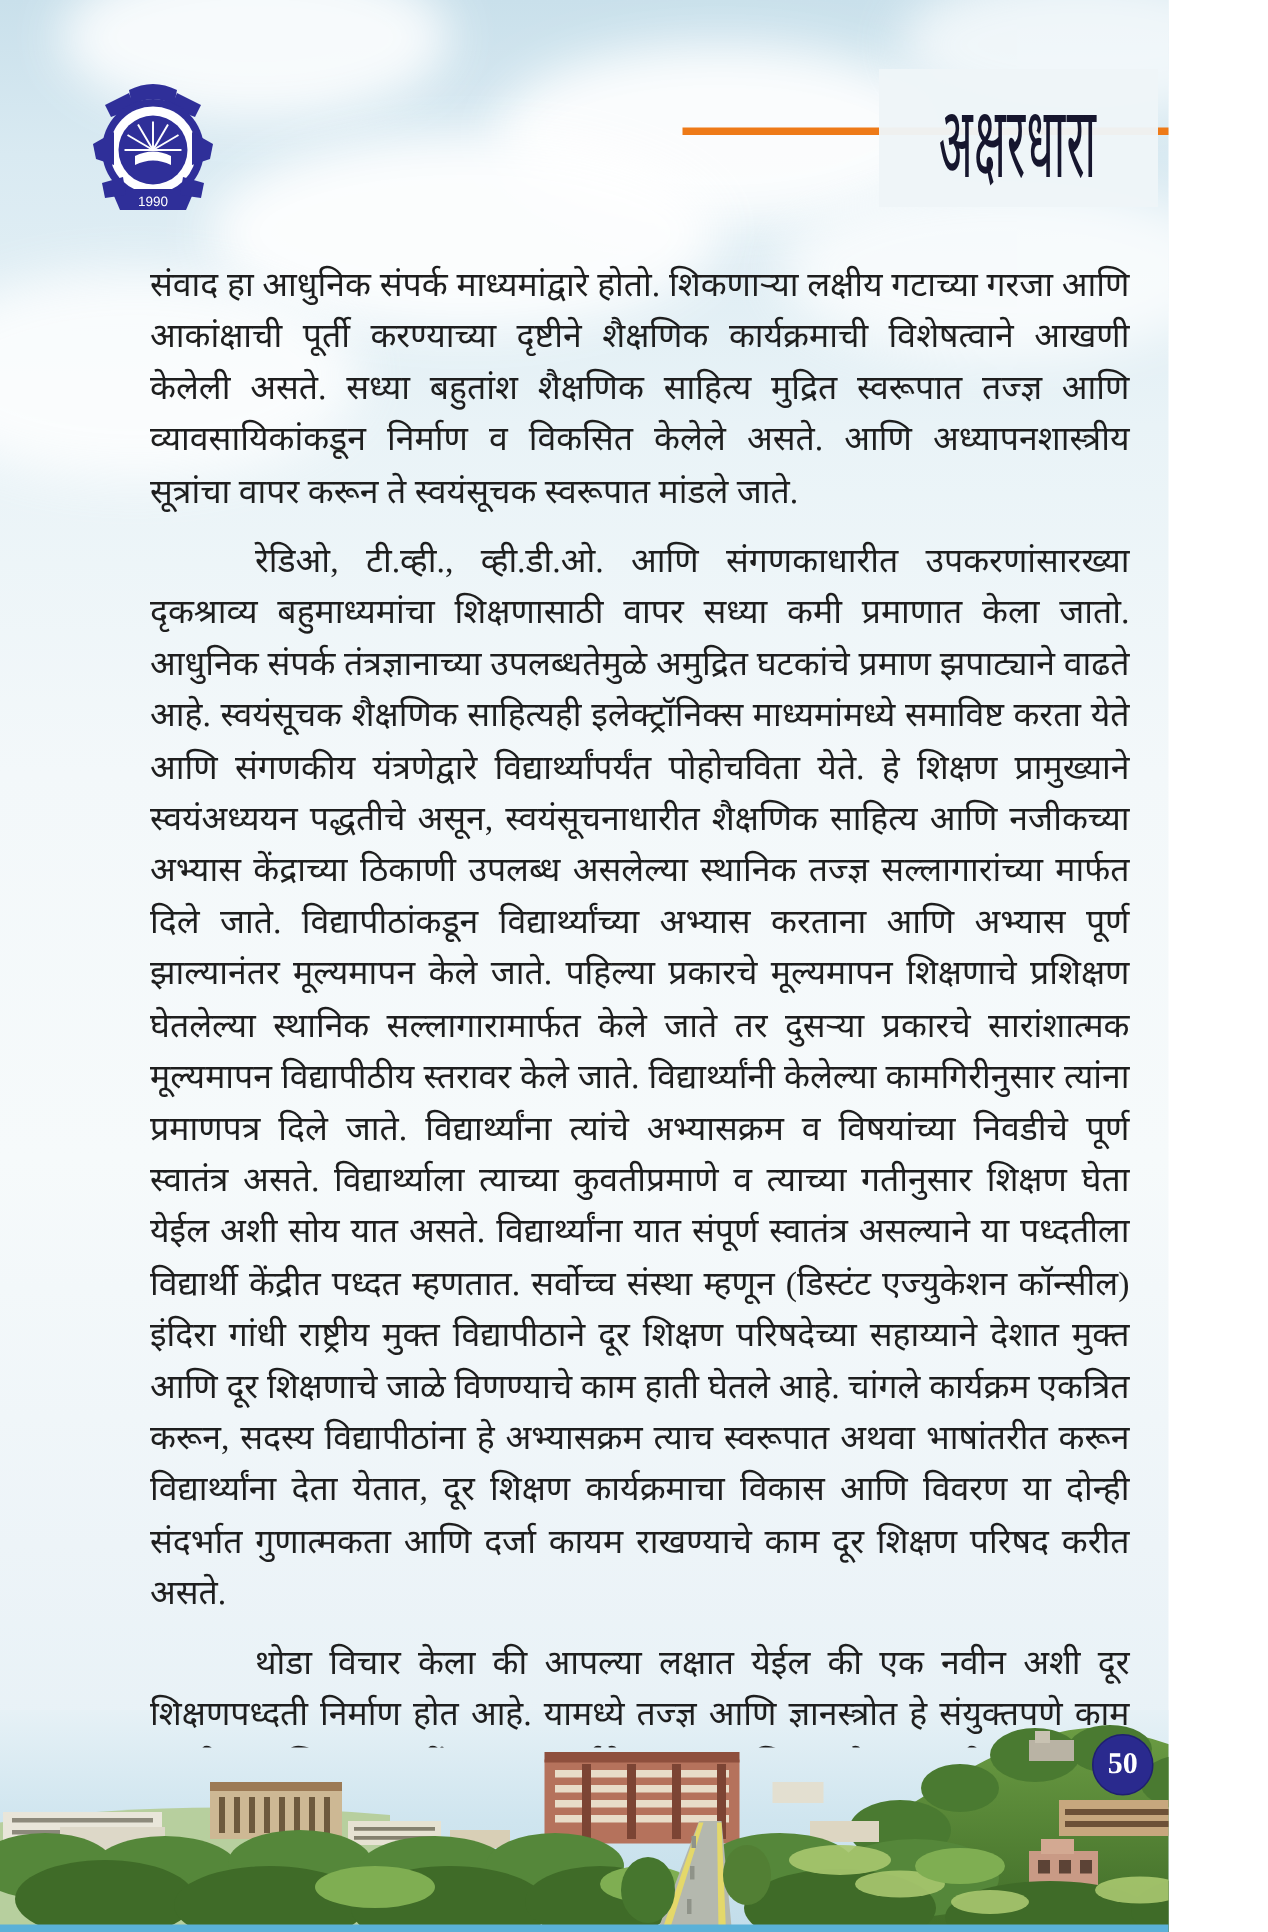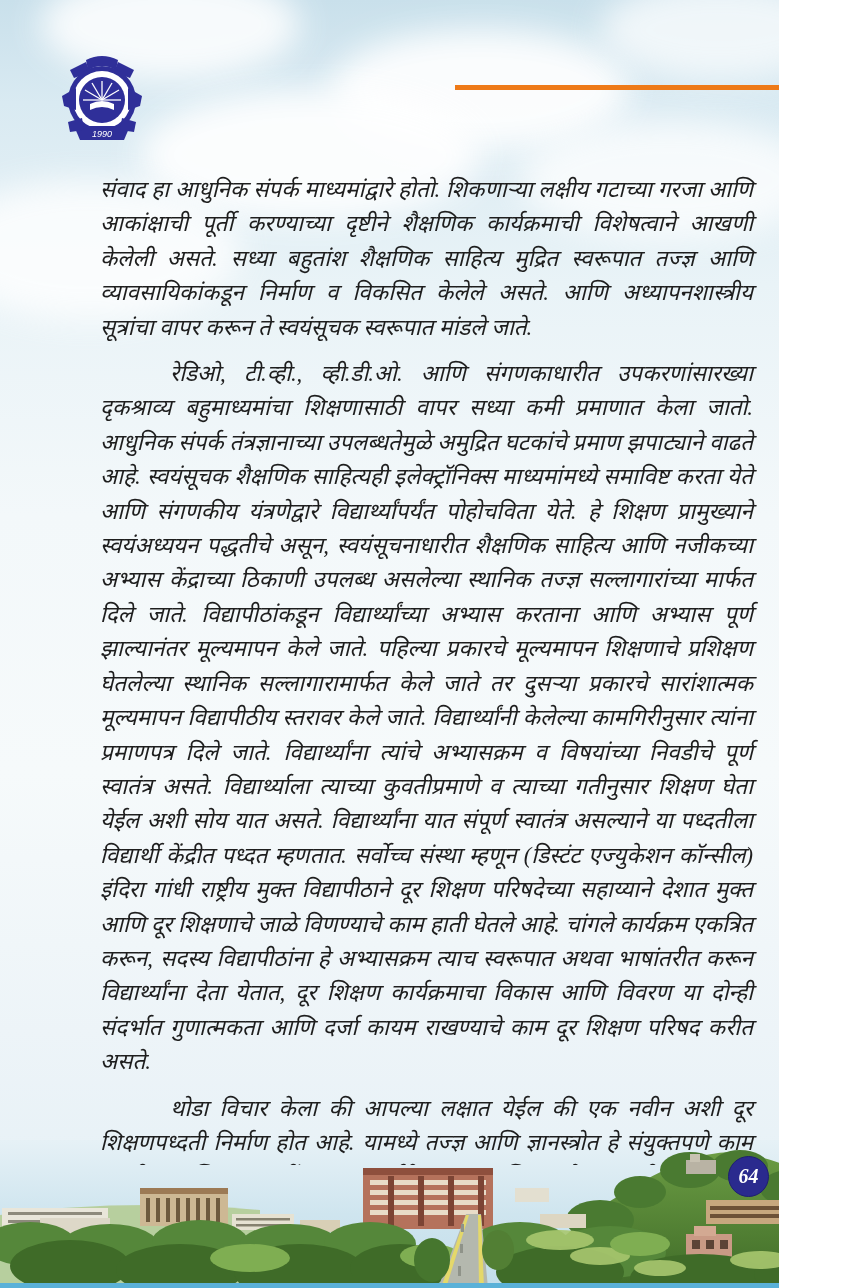--- a/index.html
+++ b/index.html
@@ -1,20 +1,19 @@
 <!DOCTYPE html>
 <html><head>
 <meta charset="utf-8">
 <style>
   html,body{margin:0;padding:0;}
   body{font-family:"Liberation Serif","DejaVu Serif",serif;}
   .page{
     position:relative;width:779px;height:1288px;overflow:hidden;
     background:linear-gradient(180deg,#c9e0eb 0%,#d9eaf2 8%,#e9f3f7 22%,#f3f8fa 40%,#f6fafb 60%,#edf4f8 80%,#e3eff5 100%);
-    font-style:italic;
   }
   .cloud{position:absolute;background:#ffffff;border-radius:50%;filter:blur(16px);}
   
   .logo-wrap{position:absolute;left:52px;top:48px;width:100px;height:110px;}
   .header-rule{position:absolute;left:455px;top:85px;width:390px;height:5px;background:#ee7a18;}
   .title-box{
     position:absolute;left:586px;top:46px;width:186px;height:92px;
     display:flex;align-items:center;justify-content:center;
     background:rgba(238,245,248,0.96);z-index:3;
   }
@@ -77,20 +76,23 @@
       <path d="M90 48 L76 40 L76 62 L88 58 Z" fill="#2f2f99"></path>
 
       <path d="M22 78 L78 78 L72 92 L28 92 Z" fill="#2f2f99"></path>
       <path d="M16 74 L30 70 L32 82 L18 84 Z" fill="#2f2f99"></path>
       <path d="M84 74 L70 70 L68 82 L82 84 Z" fill="#2f2f99"></path>
       <text x="50" y="89" text-anchor="middle" font-size="9" fill="#ffffff" font-family="Liberation Sans, sans-serif">1990</text>
     </svg>
   </div>
 
   <div class="header-rule"></div>
+  <div class="title-box">
+    <span class="title-text">अक्षरधारा</span>
+  </div>
 
   <div class="body-text">
     <p>संवाद हा आधुनिक संपर्क माध्यमांद्वारे होतो. शिकणाऱ्या लक्षीय गटाच्या गरजा आणि आकांक्षाची पूर्ती करण्याच्या दृष्टीने शैक्षणिक कार्यक्रमाची विशेषत्वाने आखणी केलेली असते. सध्या बहुतांश शैक्षणिक साहित्य मुद्रित स्वरूपात तज्ज्ञ आणि व्यावसायिकांकडून निर्माण व विकसित केलेले असते. आणि अध्यापनशास्त्रीय सूत्रांचा वापर करून ते स्वयंसूचक स्वरूपात मांडले जाते.</p>
     <p class="indent">रेडिओ, टी.व्ही., व्ही.डी.ओ. आणि संगणकाधारीत उपकरणांसारख्या दृकश्राव्य बहुमाध्यमांचा शिक्षणासाठी वापर सध्या कमी प्रमाणात केला जातो. आधुनिक संपर्क तंत्रज्ञानाच्या उपलब्धतेमुळे अमुद्रित घटकांचे प्रमाण झपाट्याने वाढते आहे. स्वयंसूचक शैक्षणिक साहित्यही इलेक्ट्रॉनिक्स माध्यमांमध्ये समाविष्ट करता येते आणि संगणकीय यंत्रणेद्वारे विद्यार्थ्यांपर्यंत पोहोचविता येते. हे शिक्षण प्रामुख्याने स्वयंअध्ययन पद्धतीचे असून, स्वयंसूचनाधारीत शैक्षणिक साहित्य आणि नजीकच्या अभ्यास केंद्राच्या ठिकाणी उपलब्ध असलेल्या स्थानिक तज्ज्ञ सल्लागारांच्या मार्फत दिले जाते. विद्यापीठांकडून विद्यार्थ्यांच्या अभ्यास करताना आणि अभ्यास पूर्ण झाल्यानंतर मूल्यमापन केले जाते. पहिल्या प्रकारचे मूल्यमापन शिक्षणाचे प्रशिक्षण घेतलेल्या स्थानिक सल्लागारामार्फत केले जाते तर दुसऱ्या प्रकारचे सारांशात्मक मूल्यमापन विद्यापीठीय स्तरावर केले जाते. विद्यार्थ्यांनी केलेल्या कामगिरीनुसार त्यांना प्रमाणपत्र दिले जाते. विद्यार्थ्यांना त्यांचे अभ्यासक्रम व विषयांच्या निवडीचे पूर्ण स्वातंत्र असते. विद्यार्थ्याला त्याच्या कुवतीप्रमाणे व त्याच्या गतीनुसार शिक्षण घेता येईल अशी सोय यात असते. विद्यार्थ्यांना यात संपूर्ण स्वातंत्र असल्याने या पध्दतीला विद्यार्थी केंद्रीत पध्दत म्हणतात. सर्वोच्च संस्था म्हणून (डिस्टंट एज्युकेशन कॉन्सील) इंदिरा गांधी राष्ट्रीय मुक्त विद्यापीठाने दूर शिक्षण परिषदेच्या सहाय्याने देशात मुक्त आणि दूर शिक्षणाचे जाळे विणण्याचे काम हाती घेतले आहे. चांगले कार्यक्रम एकत्रित करून, सदस्य विद्यापीठांना हे अभ्यासक्रम त्याच स्वरूपात अथवा भाषांतरीत करून विद्यार्थ्यांना देता येतात, दूर शिक्षण कार्यक्रमाचा विकास आणि विवरण या दोन्ही संदर्भात गुणात्मकता आणि दर्जा कायम राखण्याचे काम दूर शिक्षण परिषद करीत असते.</p>
     <p class="indent">थोडा विचार केला की आपल्या लक्षात येईल की एक नवीन अशी दूर शिक्षणपध्दती निर्माण होत आहे. यामध्ये तज्ज्ञ आणि ज्ञानस्त्रोत हे संयुक्तपणे काम करतील आणि स्वाध्यायींना उच्च दर्जाचे गुणात्मक शिक्षण देऊ शकतील. लवकरच संपर्क तंत्रज्ञानाचा अधिकाअधिक उपयोग करून विद्यार्थ्यांना जास्तीत जास्त सुविधा नेटवर्कद्वारे उपलब्ध करून देता येईल.</p>
   </div>
 
   <div class="photo">
     <svg width="845" height="148" viewBox="0 0 845 148" preserveAspectRatio="none">
       <defs>
@@ -220,18 +222,18 @@
           <rect x="460" y="104" width="3" height="9"></rect>
         <rect x="458" y="126" width="3" height="10"></rect>
       </g>
 
       <ellipse cx="432" cy="120" rx="18" ry="22" fill="#46762e"></ellipse>
       <ellipse cx="498" cy="110" rx="16" ry="20" fill="#527f34"></ellipse>
     </svg>
   </div>
 
   <div class="page-badge">
-    <span>64</span>
+    <span>50</span>
   </div>
 
   <div class="bottom-strip"></div>
 
 </div>
 
 </body></html>

